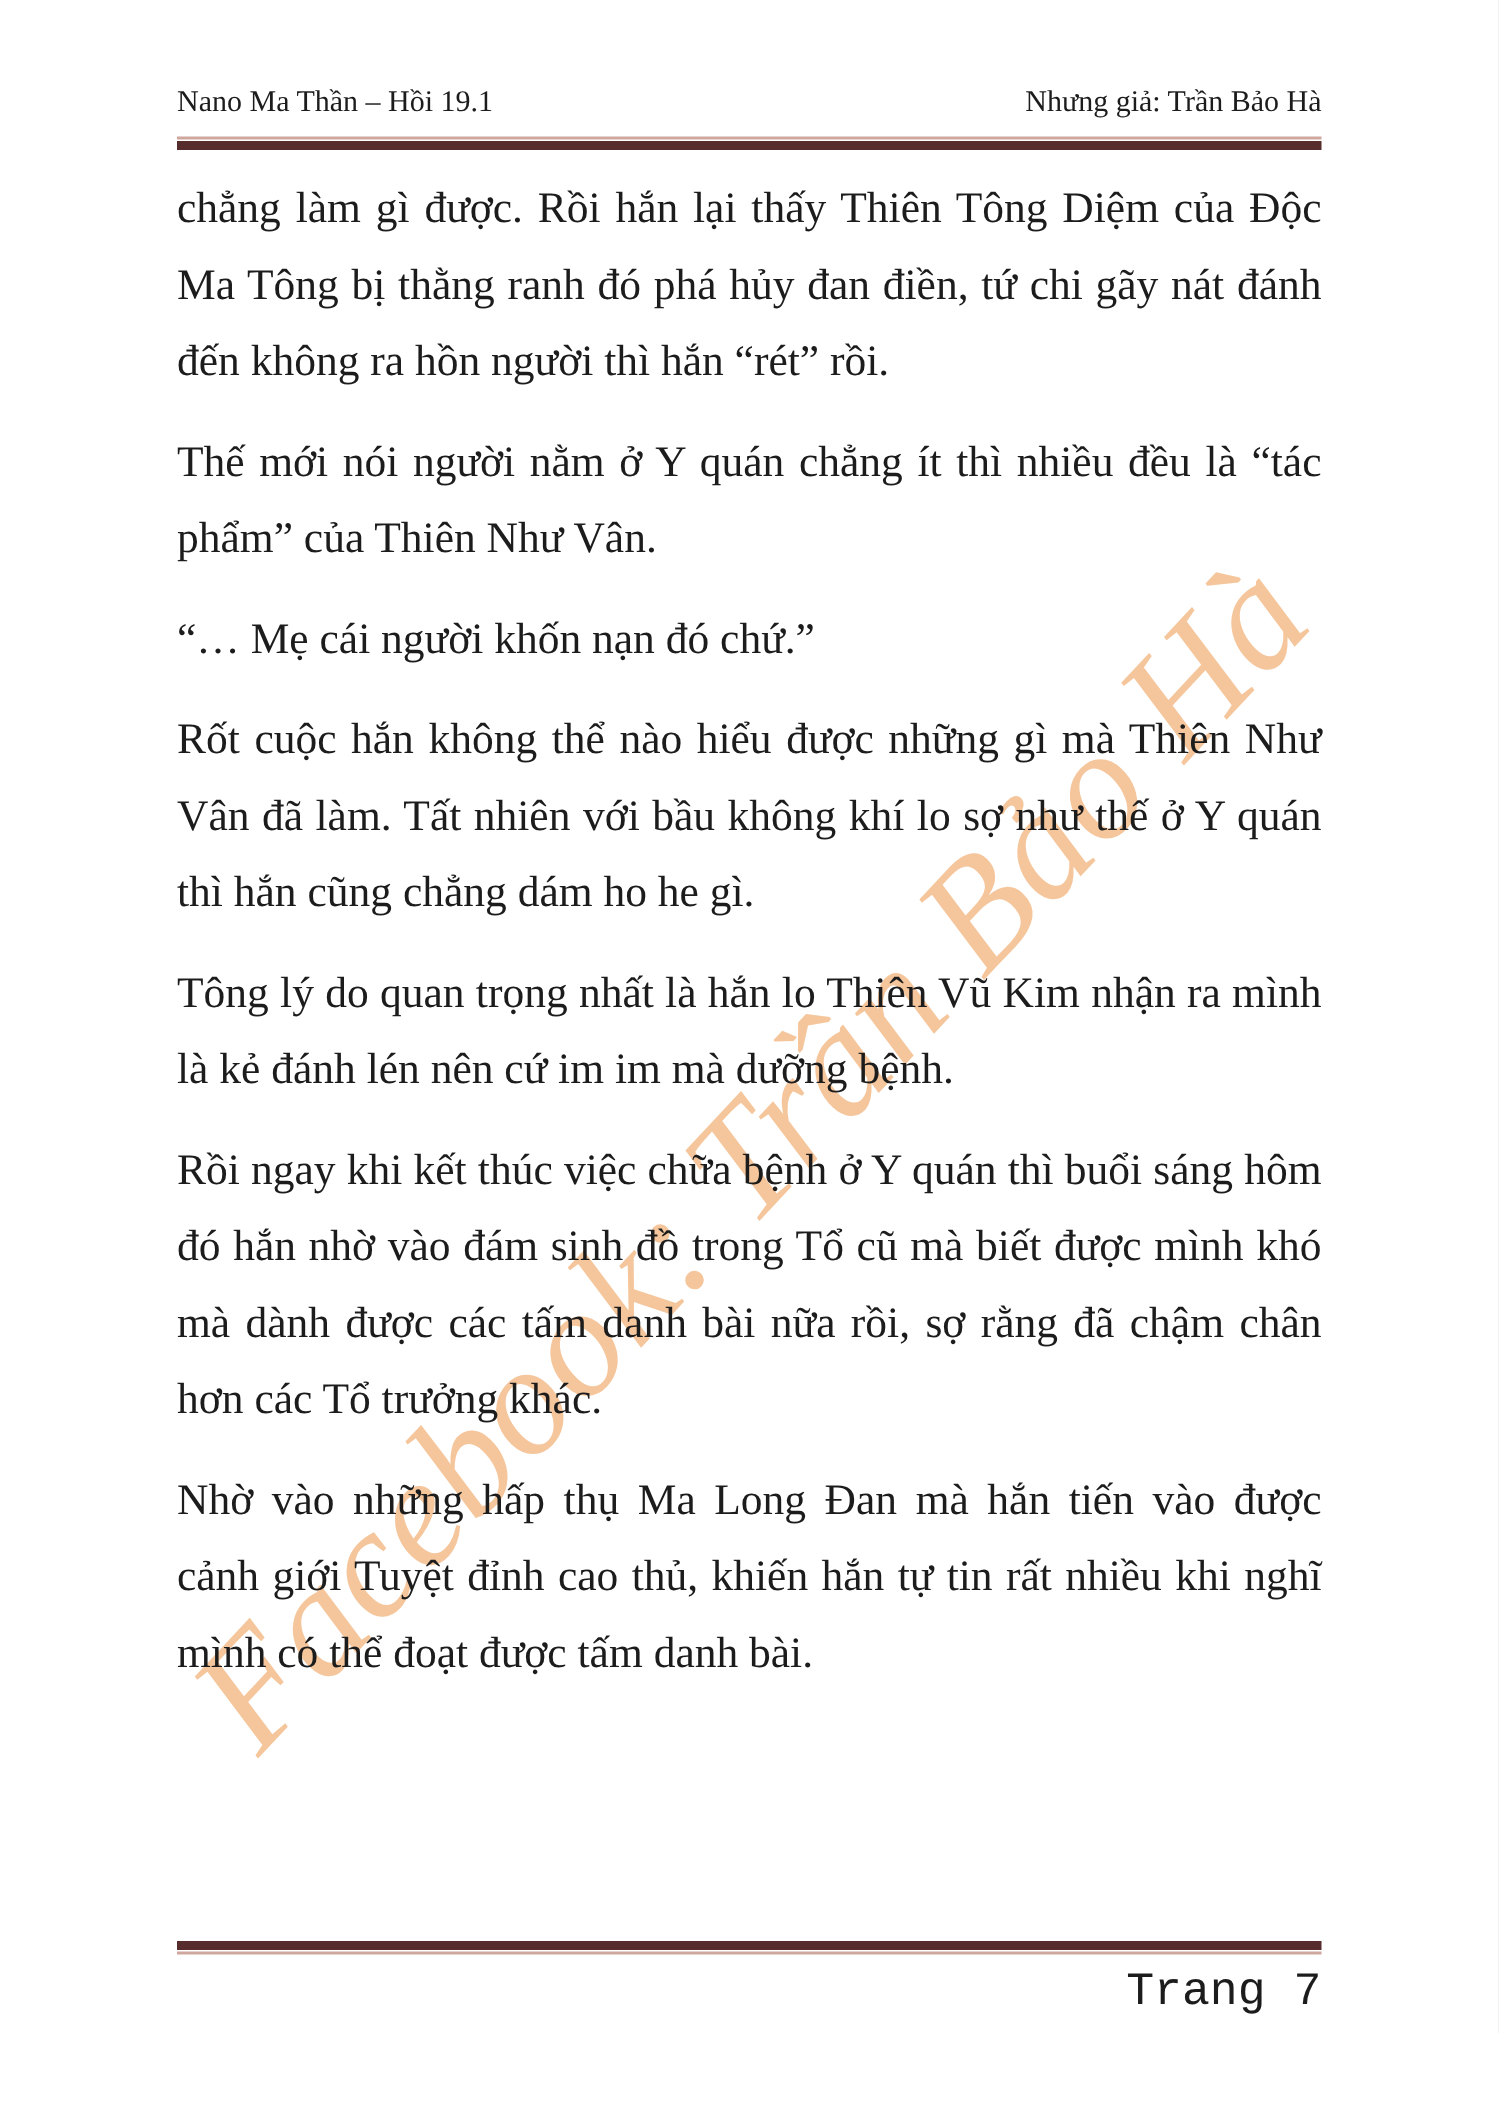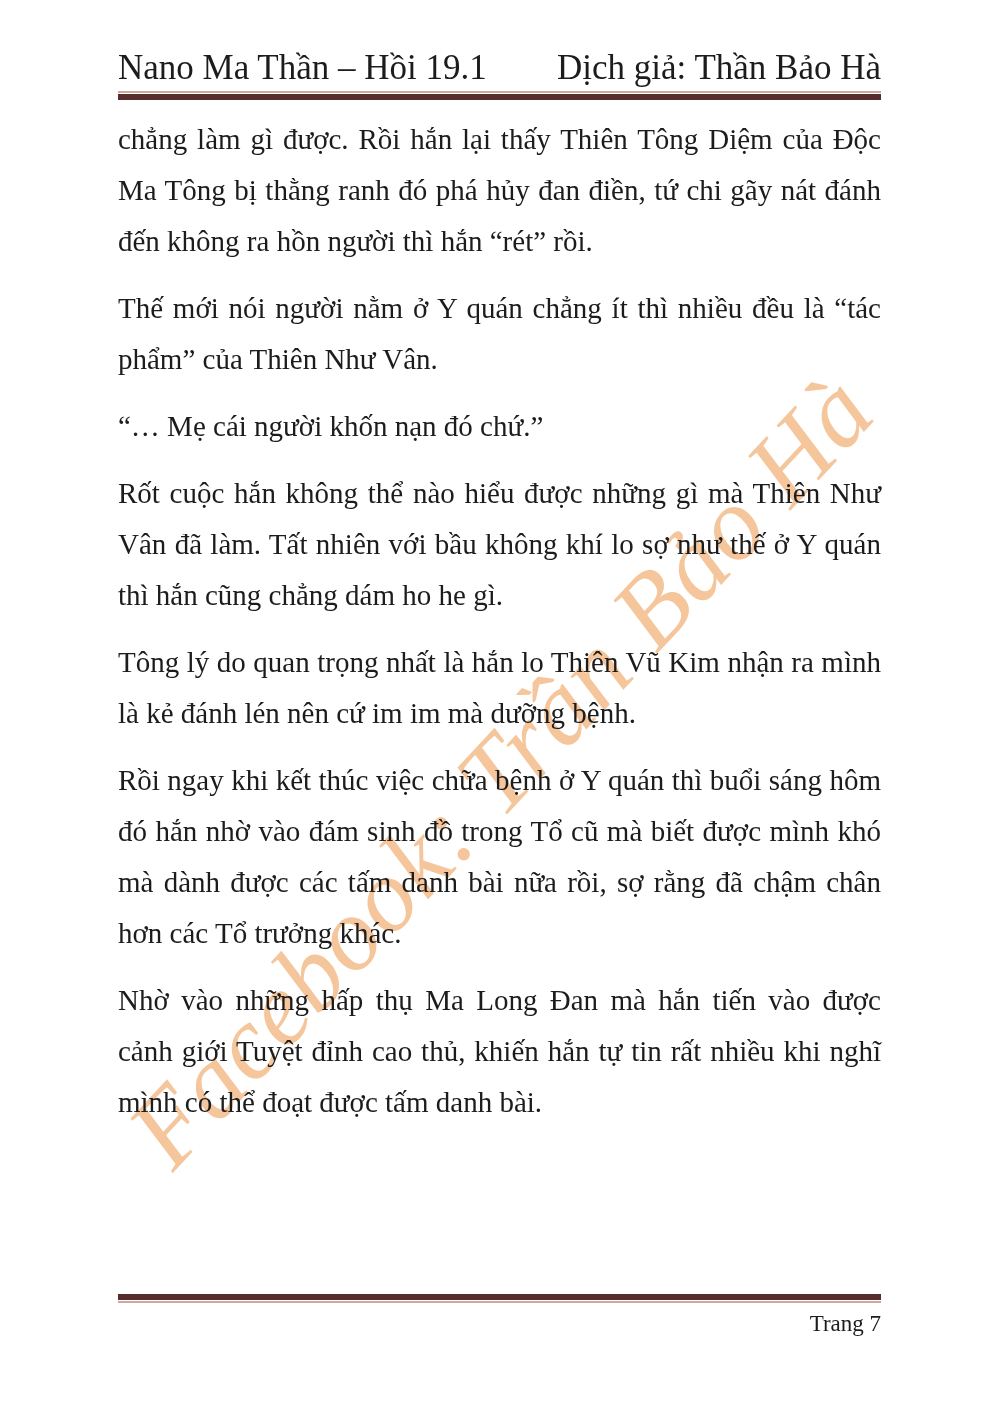--- a/index.html
+++ b/index.html
@@ -31,21 +31,21 @@
     letter-spacing: 1px;
     user-select: none;
   }
   .header {
     position: absolute;
     left: 118px;
     right: 118px;
     top: 50px;
     display: flex;
     justify-content: space-between;
-    font-size: 35px;
+    font-size: 20px;
     line-height: 36px;
     z-index: 1;
   }
   .rule {
     position: absolute;
     left: 118px;
     right: 118px;
     z-index: 1;
   }
   .rule .light { height: 2px; background: var(--rule-light, #cfa79e); }
@@ -69,34 +69,35 @@
   }
   .footer {
     position: absolute;
     left: 118px;
     right: 118px;
     top: 1294px;
     z-index: 1;
   }
   .page-number {
     text-align: right;
-    font-size: 23px;
+    font-size: 31px;
     margin-top: 8px;
+    font-family: Liberation Mono, monospace;
   }
 </style>
 </head>
 <body>
 
 <div class="page">
 
   <div class="watermark">Facebook: Trần Bảo Hà</div>
 
   <div class="header">
     <span>Nano Ma Thần – Hồi 19.1</span>
-    <span>Dịch giả: Thần Bảo Hà</span>
+    <span>Nhưng giả: Trần Bảo Hà</span>
   </div>
 
   <div class="rule header-rule">
     <div class="light"></div>
     <div class="dark"></div>
   </div>
 
   <div class="body-text">
     <p>chẳng làm gì được. Rồi hắn lại thấy Thiên Tông Diệm của Độc Ma Tông bị thằng ranh đó phá hủy đan điền, tứ chi gãy nát đánh đến không ra hồn người thì hắn “rét” rồi.</p>
     <p>Thế mới nói người nằm ở Y quán chẳng ít thì nhiều đều là “tác phẩm” của Thiên Như Vân.</p>

